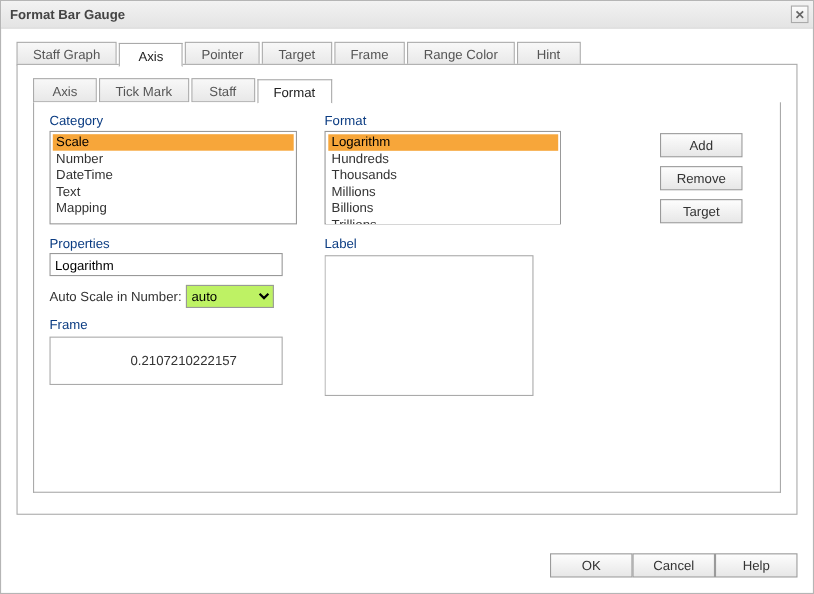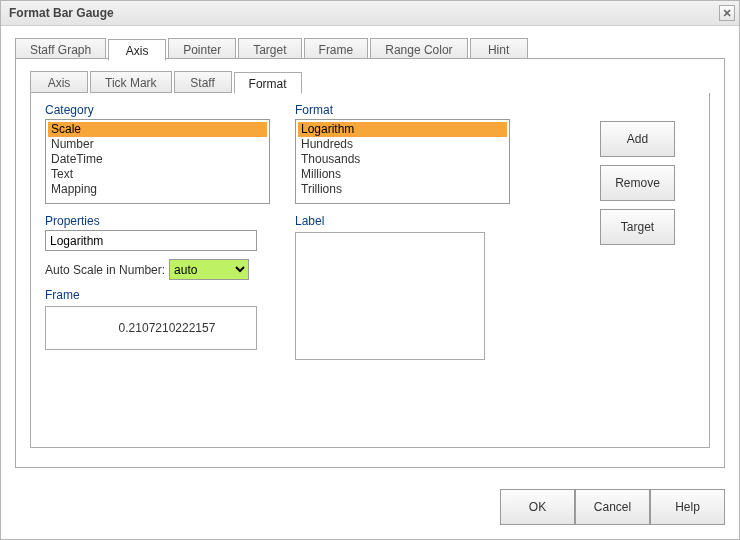--- a/index.html
+++ b/index.html
@@ -147,21 +147,21 @@
     padding-left: 32px;
   }
   .stackbox {
     border: 1px solid #aaa;
     height: 128px;
     width: 190px;
     margin-top: 2px;
   }
   .btn {
     width: 75px;
-    height: 36px;
+    height: 22px;
     border: 1px solid #9a9a9a;
     background: linear-gradient(#fdfdfd,#e7e7e7);
     font: inherit;
     color: #333;
     cursor: default;
     margin-bottom: 8px;
   }
   .footer {
     display: flex;
     justify-content: flex-end;
@@ -223,20 +223,21 @@
             </div>
           </div>
 
           <div class="col mid">
             <div class="section-label">Format</div>
             <div class="listbox format" id="format-listbox">
                 <div class="list-item selected">Logarithm</div>
                 <div class="list-item">Hundreds</div>
                 <div class="list-item">Thousands</div>
                 <div class="list-item">Millions</div>
+                <div class="list-item">Billions</div>
                 <div class="list-item">Trillions</div>
               </div>
 
             <div class="section-label" style="margin-top:10px">Label</div>
             <div class="stackbox"></div>
           </div>
 
           <div class="col right">
             <button class="btn">Add</button>
             <button class="btn">Remove</button>

